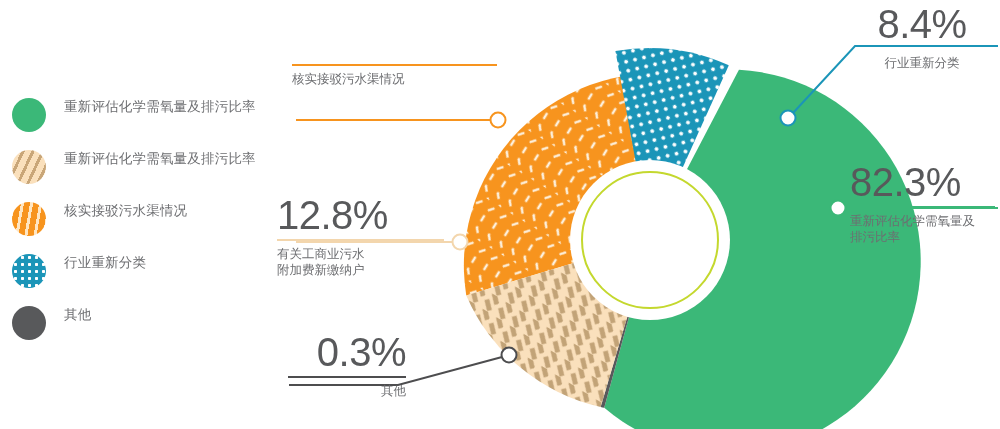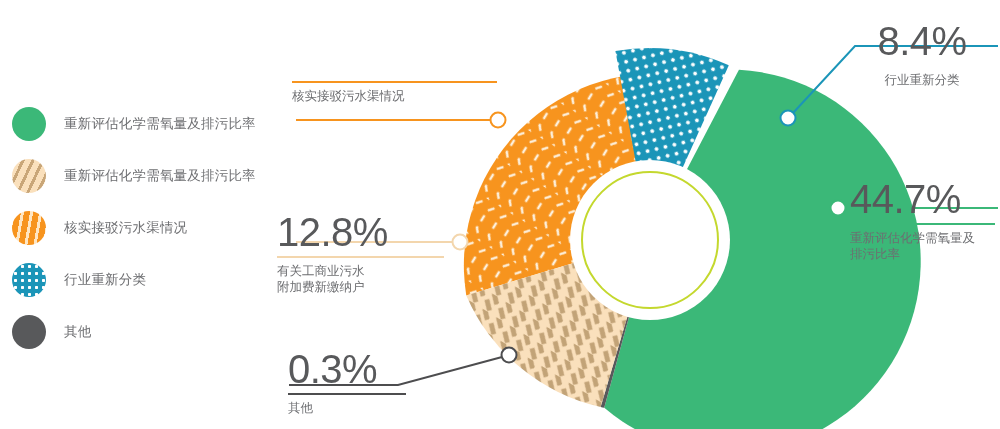--- a/index.html
+++ b/index.html
@@ -18,21 +18,21 @@
 
   
   #legend {
     position: absolute;
     left: 8px;
     top: 98px;
     width: 270px;
   }
   .legend-item {
     display: flex;
-    align-items: center;
+    align-items: flex-start;
     height: 52px;
   }
   .legend-swatch {
     width: 34px;
     height: 34px;
     border-radius: 50%;
     flex: 0 0 34px;
     margin-left: 4px;
   }
   .legend-label {
@@ -53,21 +53,20 @@
   }
   #donut-svg {
     position: absolute;
     left: 0;
     top: 0;
   }
 
   
   .callout {
     position: absolute;
-    margin-top: 17px;
   }
   .callout .pct {
     font-size: 40px;
     line-height: 44px;
     color: #58595b;
     font-weight: 400;
     letter-spacing: -0.5px;
     white-space: nowrap;
   }
   .callout .rule {
@@ -80,21 +79,21 @@
     font-size: 12.5px;
     line-height: 16px;
     color: #6d6e71;
     white-space: pre-line;
   }
   .callout.right .pct,
   .callout.right .cap { text-align: left; }
 
   #callout-339 { left: 292px; top: 62px; width: 205px; }
   #callout-128 { left: 277px; top: 193px; width: 167px; }
-  #callout-003 { left: 288px; top: 330px; width: 118px; }
+  #callout-003 { left: 288px; top: 330px; width: 118px; text-align: right; }
   #callout-084 { left: 846px; top: 2px;   width: 152px; }
   #callout-447 { left: 850px; top: 160px; width: 145px; }
 
   #callout-084 .pct { text-align: center; }
   #callout-084 .cap { text-align: center; }
 </style>
 </head>
 <body>
 
 <div id="legend">
@@ -206,17 +205,17 @@
   <div class="cap">其他</div>
 </div>
 
 <div class="callout right" id="callout-084">
   <div class="pct">8.4%</div>
   <div class="rule" style="background:transparent;"></div>
   <div class="cap">行业重新分类</div>
 </div>
 
 <div class="callout right" id="callout-447">
-  <div class="pct">44.7%</div>
+  <div class="pct">82.3%</div>
   <div class="rule" style="background:#3bb878;"></div>
   <div class="cap">重新评估化学需氧量及
 排污比率</div>
 </div>
 
 </body></html>

